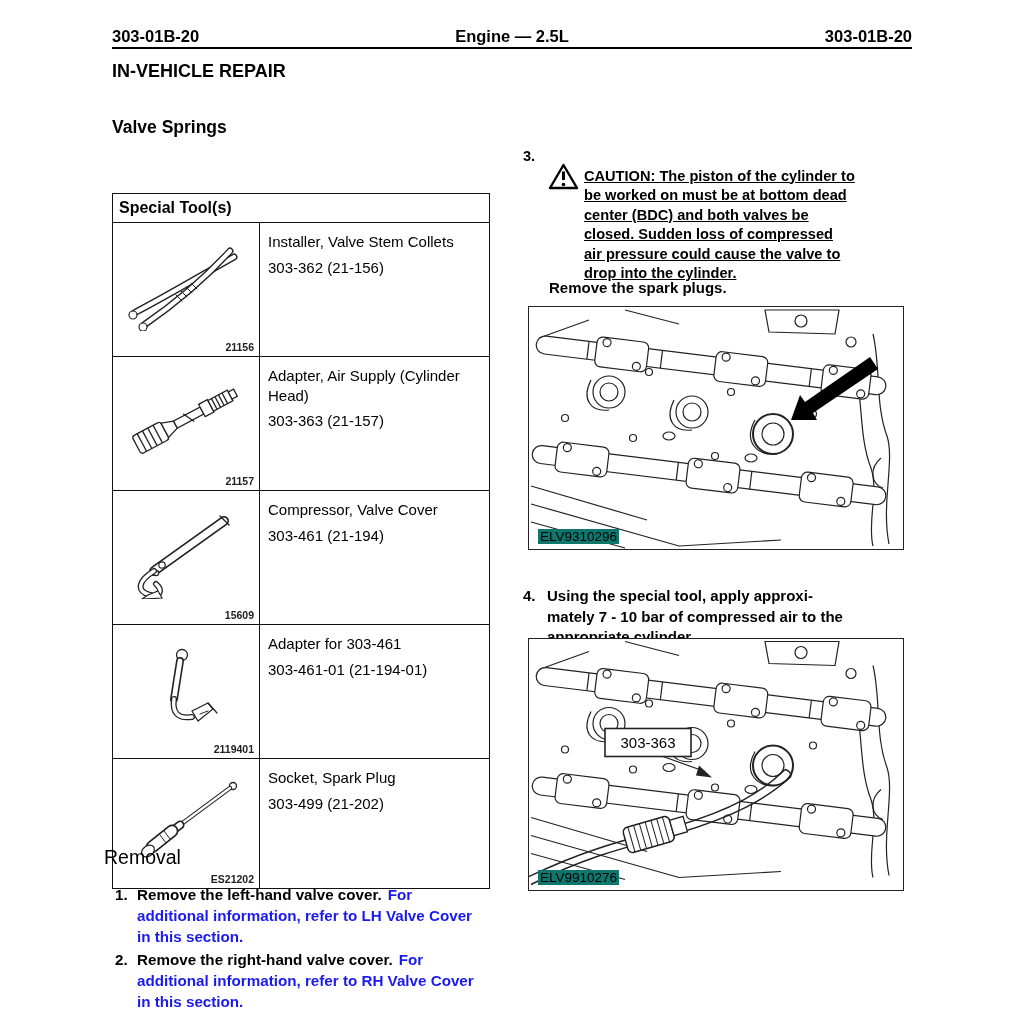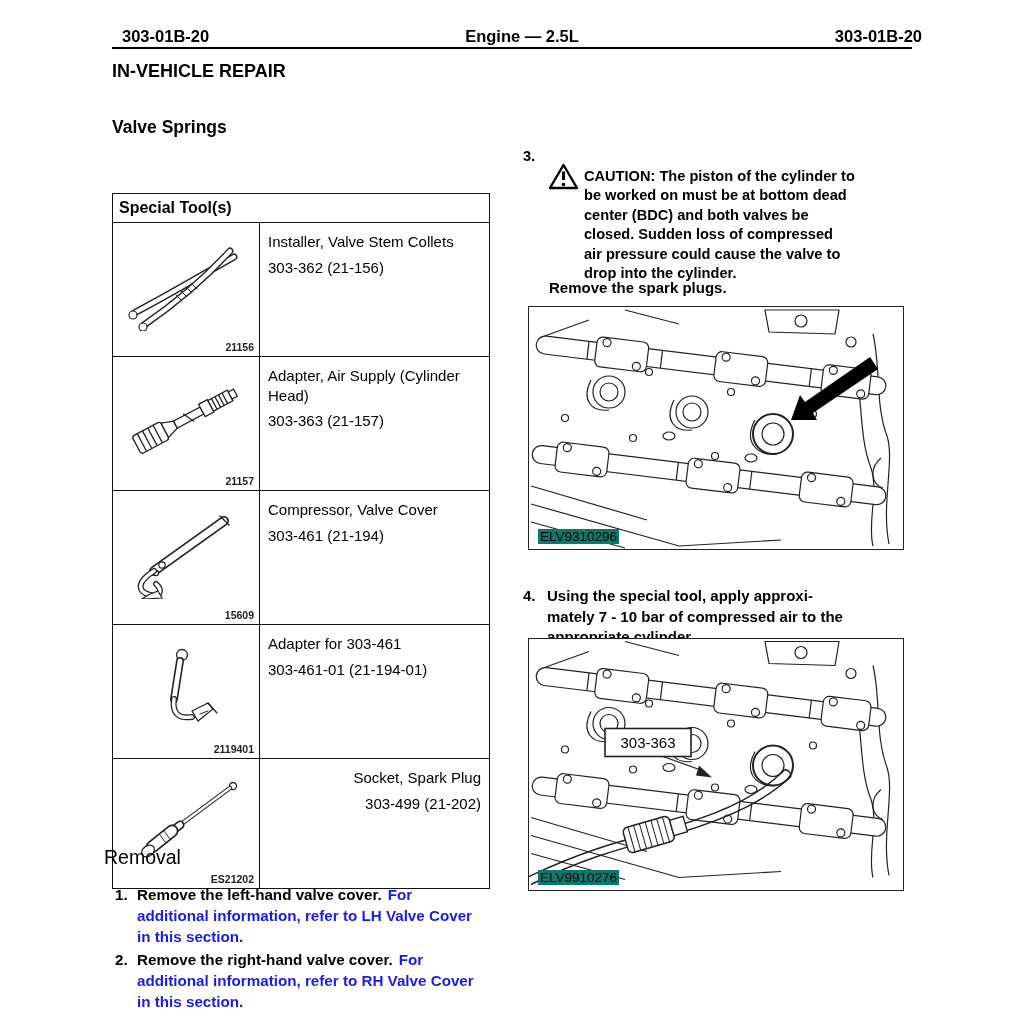--- a/index.html
+++ b/index.html
@@ -1,46 +1,46 @@
 <!DOCTYPE html>
 <html><head>
 <meta charset="utf-8">
 <style>
   html,body{margin:0;padding:0;background:#fff;}
   .page{position:relative;width:1024px;height:1024px;background:#ffffff;overflow:hidden;
         font-family:"Liberation Sans","DejaVu Sans",sans-serif;color:#000;}
   
   .hdr{position:absolute;left:112px;top:27px;width:800px;display:flex;justify-content:space-between;
-       font-weight:bold;font-size:16.5px;margin-left:10px;}
+       font-weight:bold;font-size:16.5px;}
   .rule{position:absolute;left:112px;top:47px;width:800px;border-top:2px solid #000;}
   .h1{position:absolute;left:112px;top:61px;font-weight:bold;font-size:18px;}
   .h2{position:absolute;left:112px;top:117px;font-weight:bold;font-size:17.5px;}
   
   .tools{position:absolute;left:112px;top:193px;width:378px;border-collapse:collapse;}
   .tools th,.tools td{border:1.7px solid #111;}
   .tools th{text-align:left;font-size:16px;font-weight:bold;padding:5px 6px;}
   td.timg{width:142px;position:relative;vertical-align:middle;padding:2px;}
   td.timg svg{display:block;margin:4px auto 14px auto;}
   td.tdesc{font-size:15px;line-height:19.5px;vertical-align:top;padding:9px 8px 6px 8px;}
   .tool-row td{height:118px;}
-  .tool-row-last td{height:114px;text-align:right;}
+  .tool-row-last td{height:114px;}
   .tname{margin-bottom:6px;}
   .icode{position:absolute;right:5px;bottom:3px;font-size:10.5px;color:#222;font-weight:bold;}
   
   .removal-title{position:absolute;left:104px;top:846px;font-size:19.5px;}
   .rlist{position:absolute;left:115px;top:884px;width:366px;}
   .rstep{display:flex;font-weight:bold;font-size:15.2px;line-height:21px;margin-bottom:2px;}
   .rnum{width:22px;flex:none;}
   .rbody{flex:1;}
   .link{color:#1a1aee;margin-left:6px;}
   
   .step3{position:absolute;left:523px;top:147px;width:400px;display:flex;
          font-weight:bold;font-size:14.6px;line-height:19.5px;}
   .snum{width:24px;flex:none;}
-  .s3body{position:relative;padding-left:37px;white-space:pre-line;}
+  .s3body{position:relative;padding-left:37px;white-space:pre-line;text-decoration:underline;}
   .cicon{position:absolute;left:1px;top:-4px;}
   .spark{position:absolute;left:549px;top:279px;font-weight:bold;font-size:15px;}
   .fig{position:absolute;left:528px;width:374px;border:1.7px solid #222;background:#fff;}
   .fig1{top:306px;height:242px;}
   .fig2{top:638px;height:251px;}
   .fig svg{display:block;width:100%;height:100%;}
   .figcode{position:absolute;left:9px;bottom:5px;font-size:13.5px;background:#0f766e;padding:0 2px;}
   .step4{position:absolute;left:523px;top:586px;width:400px;display:flex;
          font-weight:bold;font-size:15px;line-height:20.5px;}
   .s4body{white-space:pre-line;}

